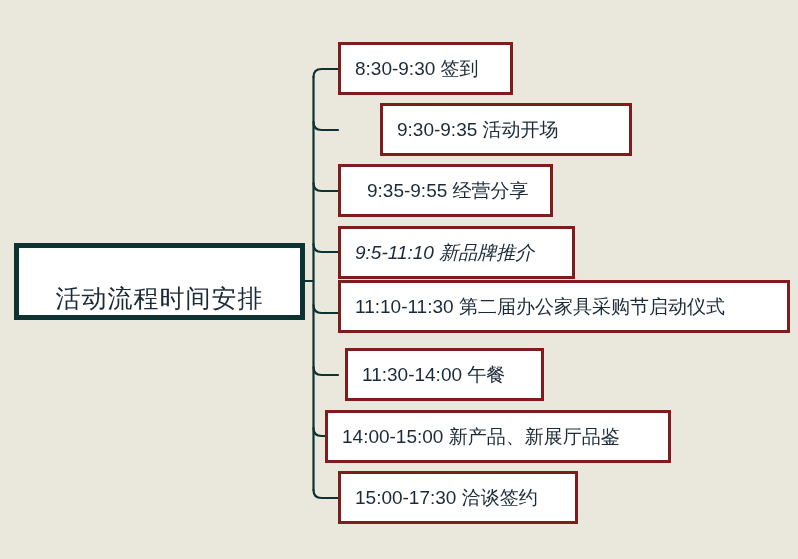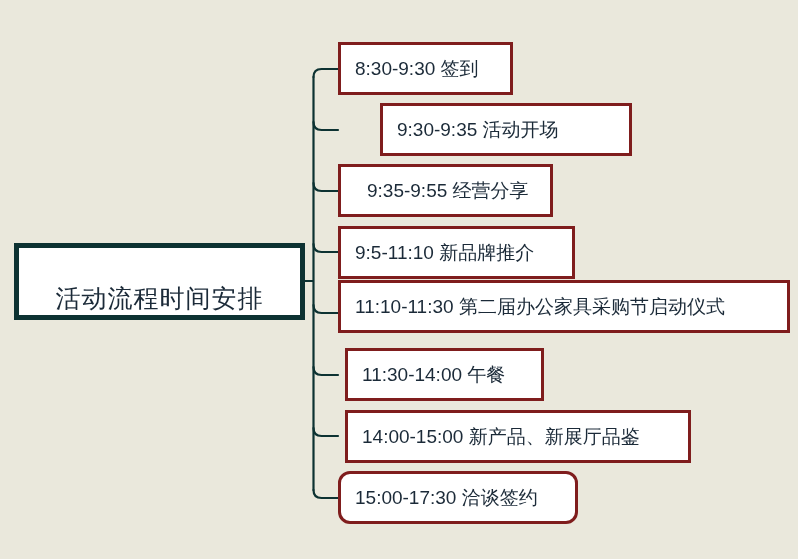--- a/index.html
+++ b/index.html
@@ -94,33 +94,33 @@
   </div>
 
   <div class="child-node" style="left:338px; top:103px; width:252px;margin-left:42px;">
     <span class="child-label">9:30-9:35 活动开场</span>
   </div>
 
   <div class="child-node" style="left:338px; top:164px; width:215px;padding-left:12px;">
     <span class="child-label">9:35-9:55 经营分享</span>
   </div>
 
-  <div class="child-node" style="left:338px; top:226px; width:237px;">
+  <div class="child-node" style="left:338px; top:226px; width:237px;font-style:italic;">
     <span class="child-label">9:5-11:10 新品牌推介</span>
   </div>
 
   <div class="child-node" style="left:338px; top:280px; width:452px;">
     <span class="child-label">11:10-11:30 第二届办公家具采购节启动仪式</span>
   </div>
 
   <div class="child-node" style="left:338px; top:348px; width:199px;margin-left:7px;">
     <span class="child-label">11:30-14:00 午餐</span>
   </div>
 
-  <div class="child-node" style="left:345px; top:410px; width:346px;">
+  <div class="child-node" style="left:325px; top:410px; width:346px;">
     <span class="child-label">14:00-15:00 新产品、新展厅品鉴</span>
   </div>
 
-  <div class="child-node" style="left:338px; top:471px; width:240px;border-radius:12px;">
+  <div class="child-node" style="left:338px; top:471px; width:240px;">
     <span class="child-label">15:00-17:30 洽谈签约</span>
   </div>
 
 </div>
 
 </body></html>

